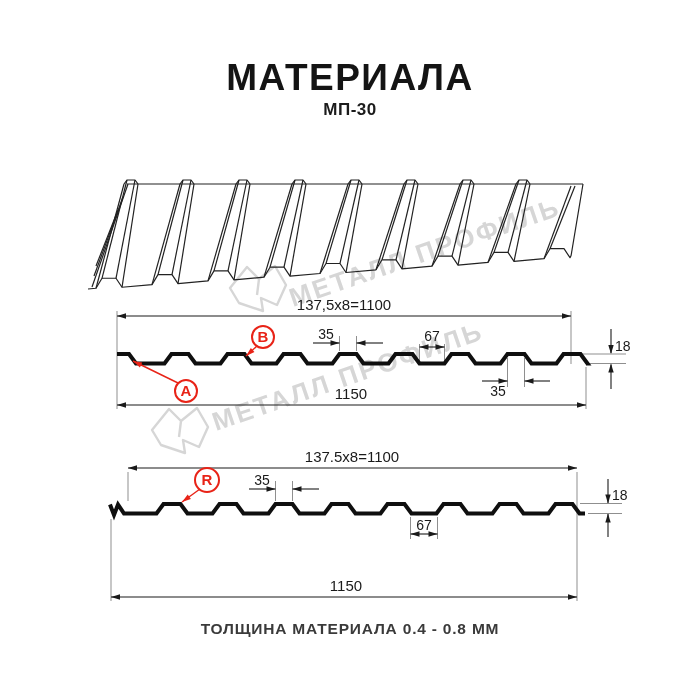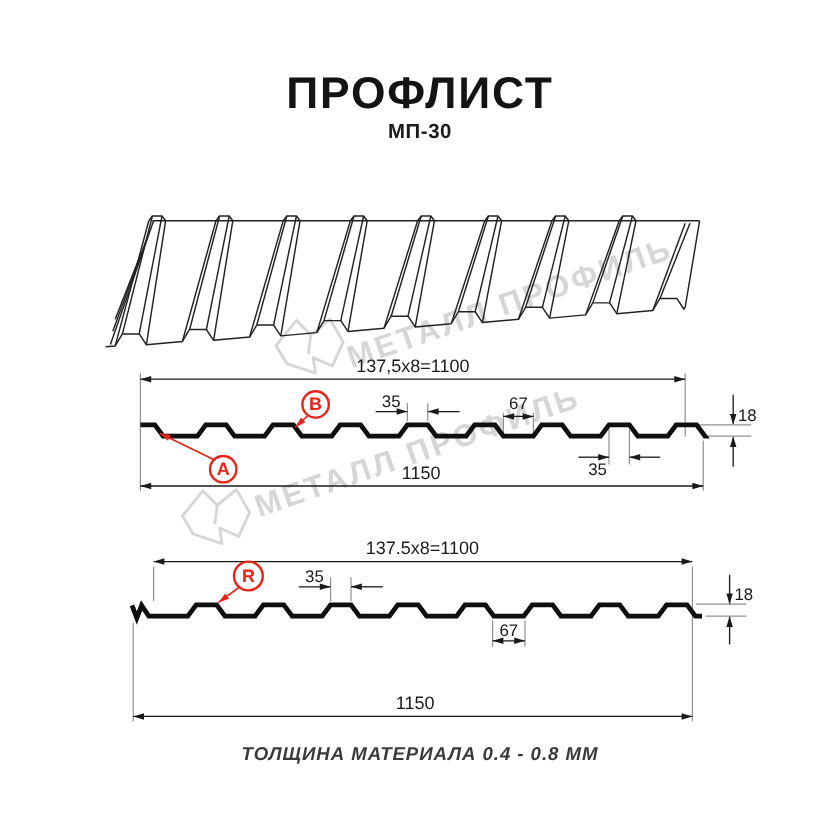--- a/index.html
+++ b/index.html
@@ -10,42 +10,42 @@
   .hdr-title{
     position:absolute;top:59px;left:0;width:700px;text-align:center;
     font-size:37px;font-weight:bold;color:#141414;letter-spacing:1.5px;line-height:1;
   }
   .hdr-sub{
     position:absolute;top:101px;left:0;width:700px;text-align:center;
     font-size:17px;font-weight:700;color:#1b1b1b;letter-spacing:.5px;line-height:1;
   }
   .footer-note{
     position:absolute;top:620px;left:0;width:700px;text-align:center;
-    font-size:15.5px;font-weight:bold;color:#3a3a3a;letter-spacing:.8px;font-style:italic;
+    font-size:15.5px;font-weight:bold;color:#3a3a3a;letter-spacing:.8px;
   }
   svg#draw{position:absolute;top:0;left:0;}
   .thick{fill:none;stroke:#0f0f0f;stroke-width:4;stroke-linejoin:miter;}
   .fine{fill:none;stroke:#222222;stroke-width:1.2;stroke-linejoin:round;}
   .dim{stroke:#1a1a1a;stroke-width:1.1;fill:none;}
   .ext{stroke:#8f8f8f;stroke-width:1;fill:none;}
   .ah{fill:#1a1a1a;stroke:none;}
   .dimtxt{font-family:"Liberation Sans",sans-serif;font-size:14px;fill:#1a1a1a;}
   .dimtxt-lg{font-family:"Liberation Sans",sans-serif;font-size:15px;fill:#1a1a1a;}
   .mk-circle{fill:#ffffff;stroke:var(--red,#e82317);stroke-width:2;}
   .mk-letter{font-family:"Liberation Sans",sans-serif;font-size:15px;font-weight:bold;fill:var(--red,#e82317);}
   .red-line{stroke:var(--red,#e82317);stroke-width:1.4;fill:none;}
   .red-ah{fill:var(--red,#e82317);stroke:none;}
   .wm-text{font-family:"Liberation Sans",sans-serif;font-size:26px;font-weight:bold;
            fill:var(--wm,#d6d6d6);letter-spacing:2.5px;}
   .wm-logo{fill:none;stroke:var(--wm,#d6d6d6);stroke-width:2.4;stroke-linejoin:round;}
 </style>
 </head>
 <body>
 
-<div class="hdr-title">ПРОФЛИСТ</div>
+<div class="hdr-title">МАТЕРИАЛА</div>
 <div class="hdr-sub">МП-30</div>
 
 <svg id="draw" width="700" height="700" viewBox="0 0 700 700">
 
   <defs>
     <path id="logoShape" d="M2,24 L19,3 L31,15 L47,2 L58,21 L49,41 L33,34 L35,47 L11,39 Z M31,15 L29,31"></path>
   </defs>
 
   <g>
     <use href="#logoShape" class="wm-logo" transform="translate(228,264)"></use>

